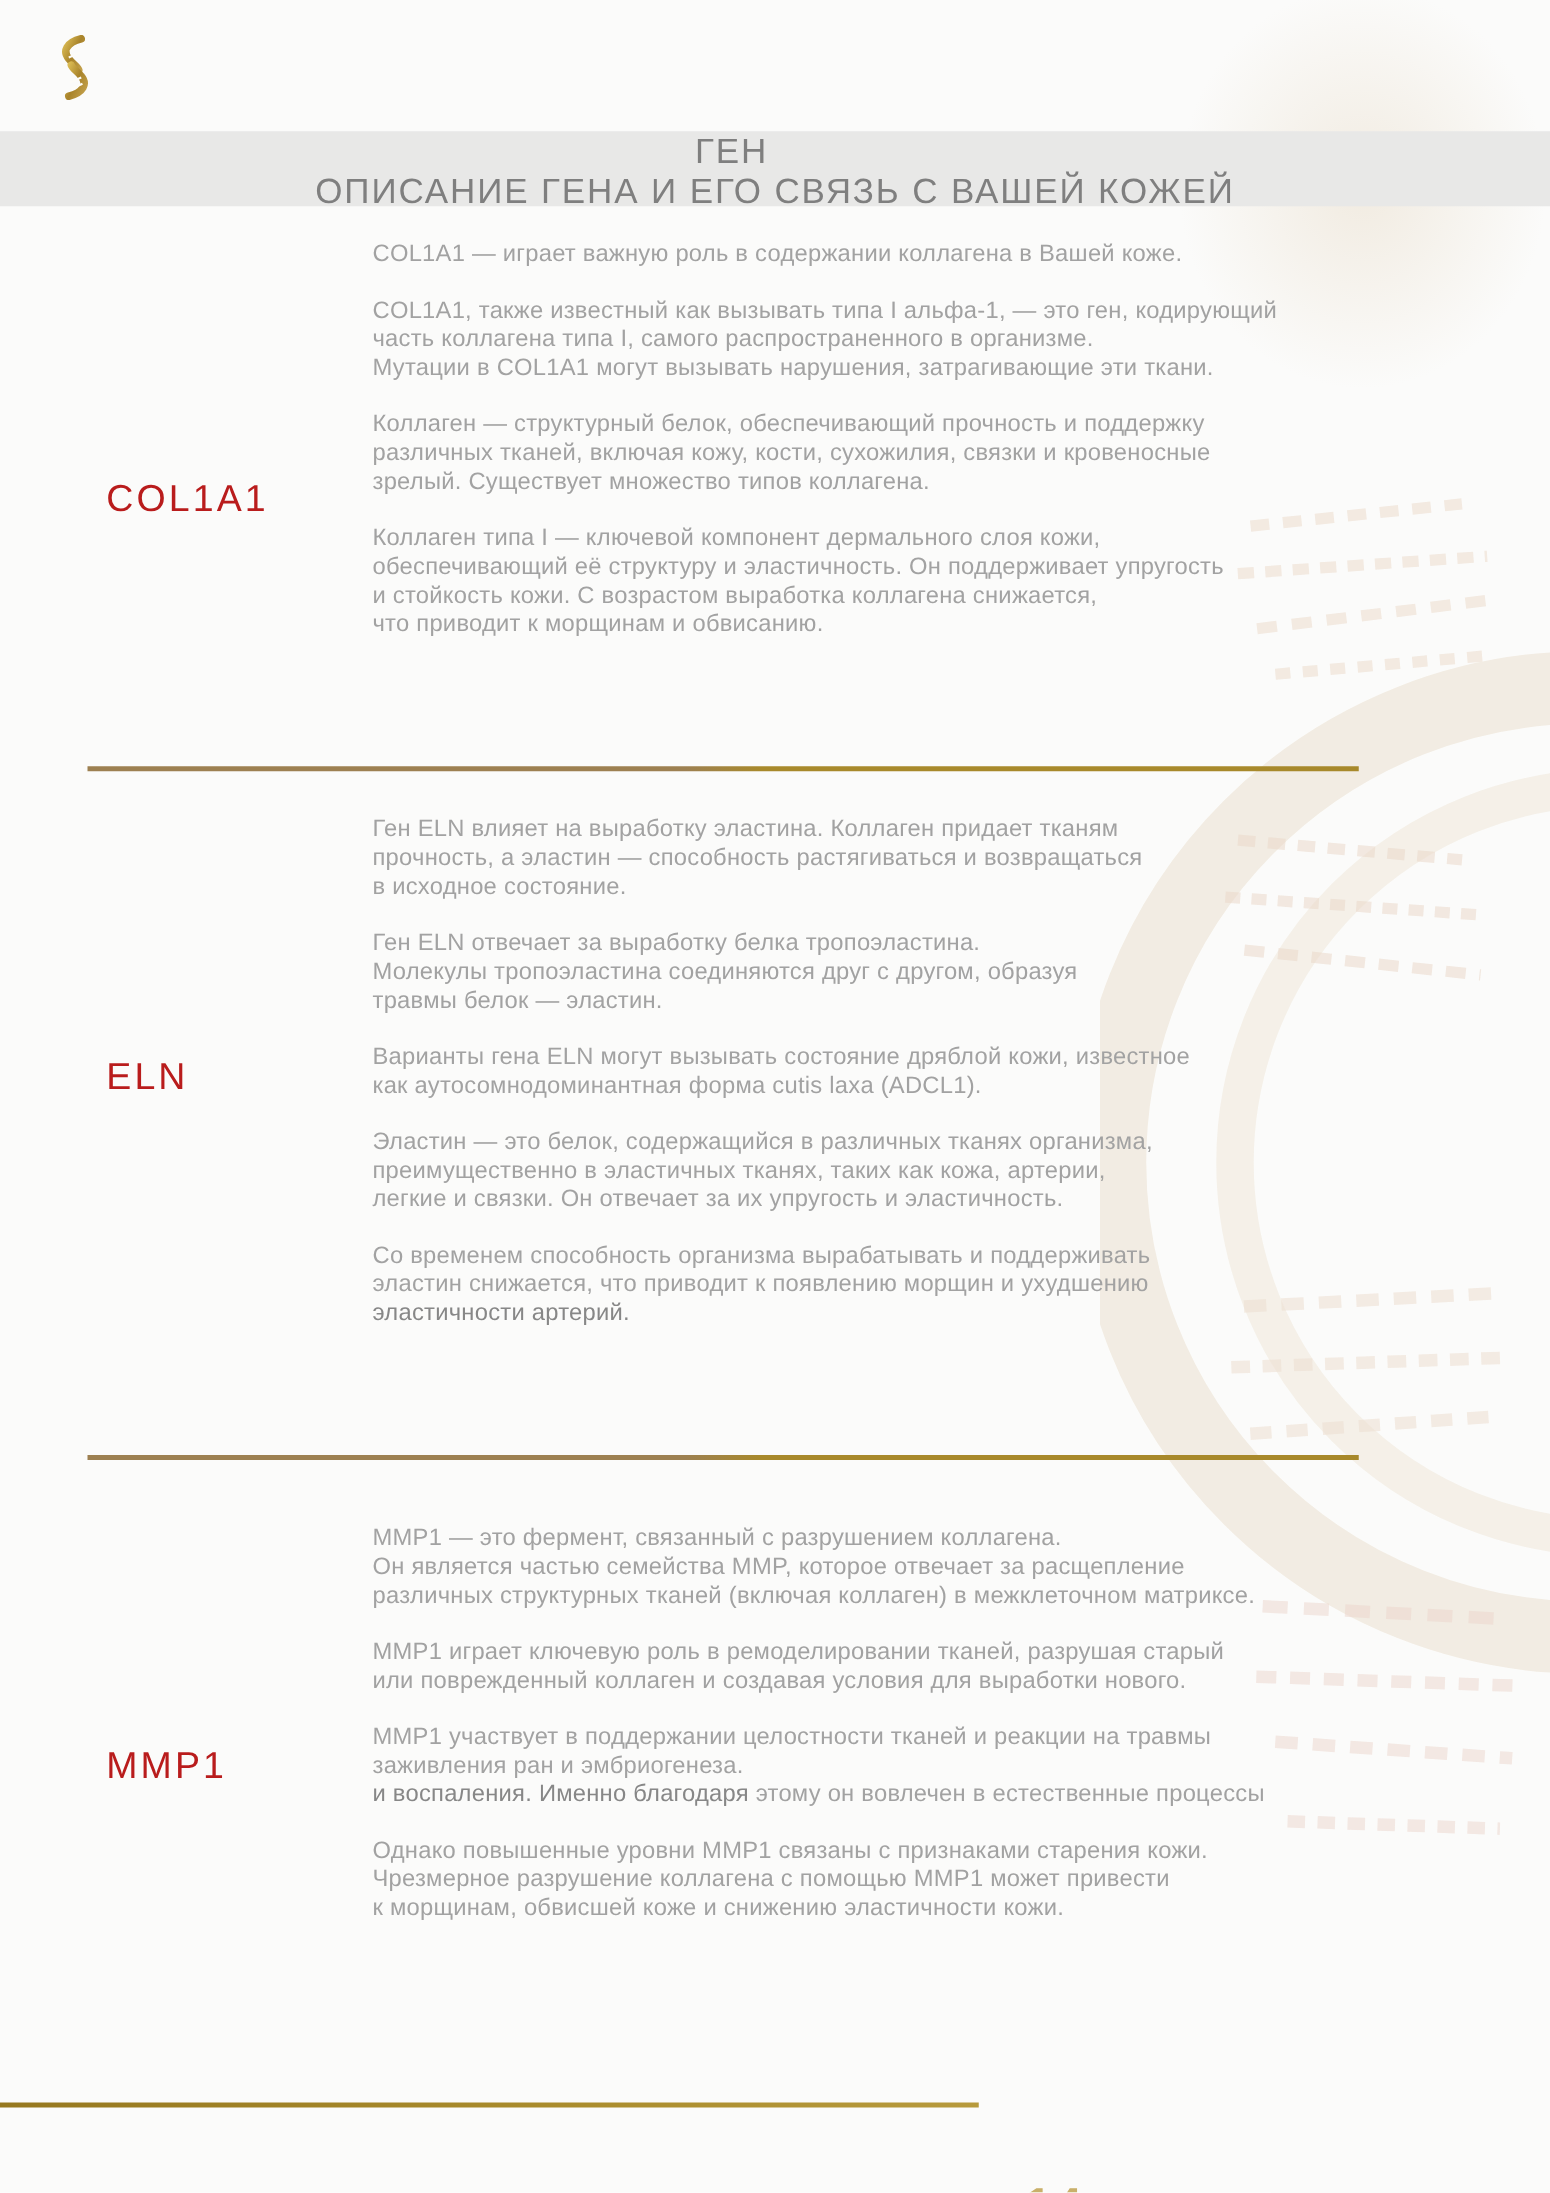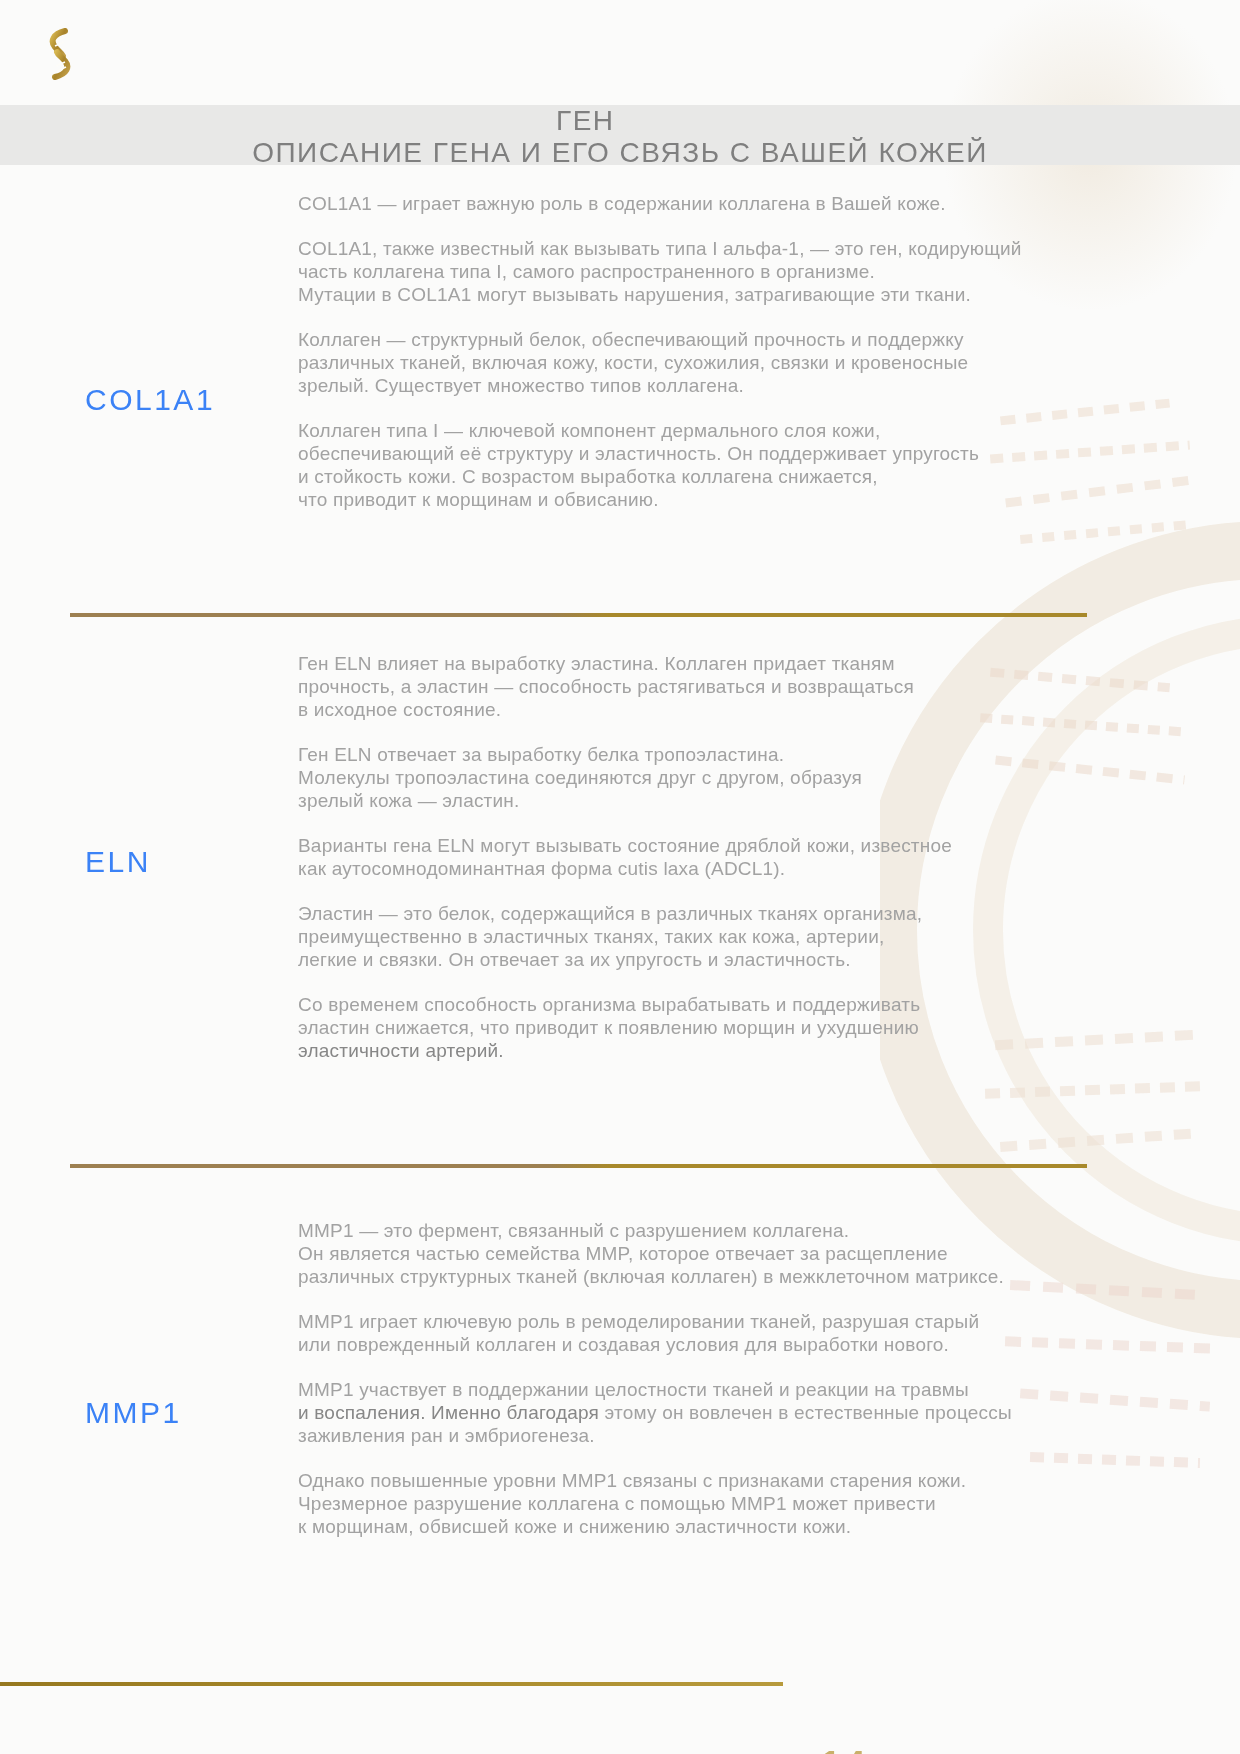--- a/index.html
+++ b/index.html
@@ -24,21 +24,21 @@
   .header-bar{
     position:absolute;left:0;top:105px;width:100%;height:60px;
     background:#e8e8e7;
     display:flex;align-items:center;
     color:#7f7f7f;font-size:28px;font-weight:300;letter-spacing:1.5px;flex-direction:column;
   }
   .header-gene{margin-left:85px;width:213px;flex:0 0 auto;}
   .header-desc{flex:1;}
   .gene-label{
     position:absolute;left:85px;
-    color:#3b82f6;font-size:30px;font-weight:300;letter-spacing:2.5px;
+    color:#b91c1c;font-size:30px;font-weight:300;letter-spacing:2.5px;
   }
   .paras{
     position:absolute;left:298px;width:790px;
     color:#a2a2a2;font-size:19px;font-weight:400;line-height:23px;letter-spacing:.2px;
   }
   .para{margin:0 0 22px 0;}
   .para:last-child{margin-bottom:0;}
   .line{white-space:nowrap;}
   .line .em{color:#878787;}
   .gene-label.s0{top:383px;}  .paras.s0{top:192px;}
@@ -137,21 +137,21 @@
       <div class="gene-label s1">ELN</div>
       <div class="paras s1">
         <div class="para">
           <div class="line"><span>Ген ELN влияет на выработку эластина. Коллаген придает тканям</span></div>
           <div class="line"><span>прочность, а эластин — способность растягиваться и возвращаться</span></div>
           <div class="line"><span>в исходное состояние.</span></div>
         </div>
         <div class="para">
           <div class="line"><span>Ген ELN отвечает за выработку белка тропоэластина.</span></div>
           <div class="line"><span>Молекулы тропоэластина соединяются друг с другом, образуя</span></div>
-          <div class="line"><span>зрелый кожа — эластин.</span></div>
+          <div class="line"><span>травмы белок — эластин.</span></div>
         </div>
         <div class="para">
           <div class="line"><span>Варианты гена ELN могут вызывать состояние дряблой кожи, известное</span></div>
           <div class="line"><span>как аутосомнодоминантная форма cutis laxa (ADCL1).</span></div>
         </div>
         <div class="para">
           <div class="line"><span>Эластин — это белок, содержащийся в различных тканях организма,</span></div>
           <div class="line"><span>преимущественно в эластичных тканях, таких как кожа, артерии,</span></div>
           <div class="line"><span>легкие и связки. Он отвечает за их упругость и эластичность.</span></div>
         </div>
@@ -167,22 +167,22 @@
           <div class="line"><span>MMP1 — это фермент, связанный с разрушением коллагена.</span></div>
           <div class="line"><span>Он является частью семейства MMP, которое отвечает за расщепление</span></div>
           <div class="line"><span>различных структурных тканей (включая коллаген) в межклеточном матриксе.</span></div>
         </div>
         <div class="para">
           <div class="line"><span>MMP1 играет ключевую роль в ремоделировании тканей, разрушая старый</span></div>
           <div class="line"><span>или поврежденный коллаген и создавая условия для выработки нового.</span></div>
         </div>
         <div class="para">
           <div class="line"><span>MMP1 участвует в поддержании целостности тканей и реакции на травмы</span></div>
+          <div class="line"><span>заживления ран и эмбриогенеза.</span></div>
           <div class="line"><span class="em">и воспаления. Именно благодаря</span><span> этому он вовлечен в естественные процессы</span></div>
-          <div class="line"><span>заживления ран и эмбриогенеза.</span></div>
         </div>
         <div class="para">
           <div class="line"><span>Однако повышенные уровни MMP1 связаны с признаками старения кожи.</span></div>
           <div class="line"><span>Чрезмерное разрушение коллагена с помощью MMP1 может привести</span></div>
           <div class="line"><span>к морщинам, обвисшей коже и снижению эластичности кожи.</span></div>
         </div>
       </div>
     </div>
 
   <div class="divider d0"></div>

